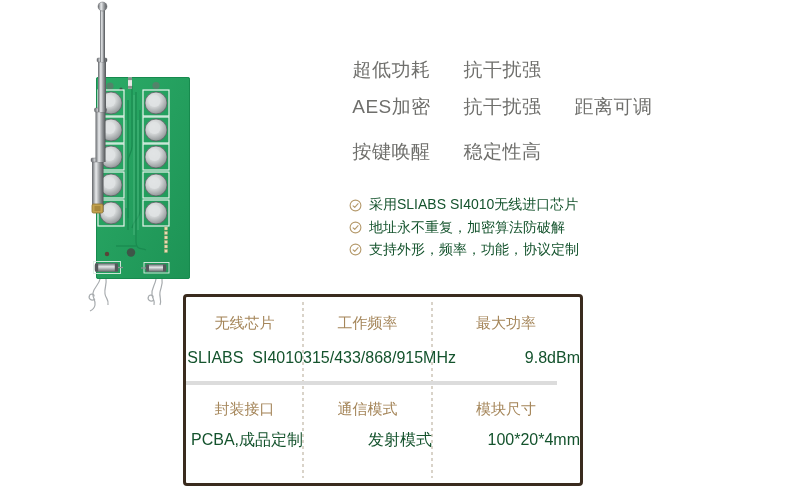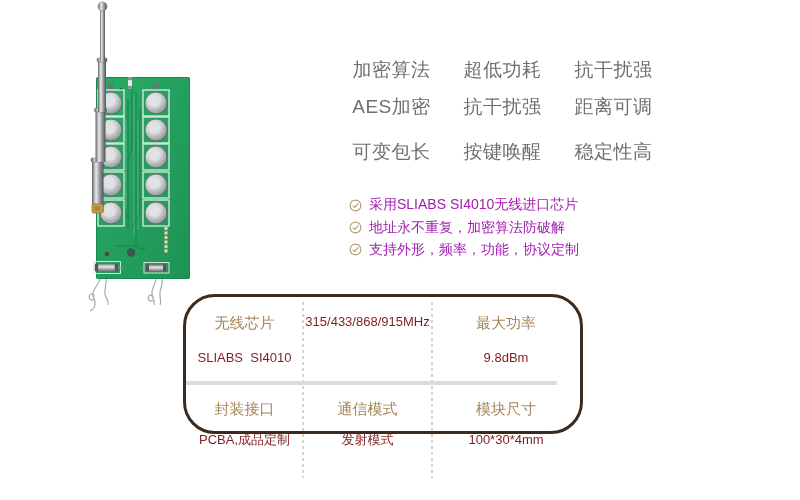--- a/index.html
+++ b/index.html
@@ -12,39 +12,39 @@
   
   .features{position:absolute;left:336px;top:0;width:334px;}
   .feature-row{position:absolute;left:0;width:334px;display:flex;}
   .feature-row.r1{top:59px;} .feature-row.r2{top:96px;} .feature-row.r3{top:141px;}
   .feature-cell{
     width:111px;text-align:center;font-size:19px;line-height:22px;
     color:#6f6f6c;letter-spacing:.5px;white-space:nowrap;
   }
   
   .bullets{position:absolute;left:349px;top:194px;}
-  .bullet{display:flex;align-items:center;height:22.4px;font-size:14px;color:#a21caf;white-space:nowrap;}
+  .bullet{display:flex;align-items:center;height:22.4px;font-size:14px;color:#14532d;white-space:nowrap;}
   .bullet svg{margin-right:7px;flex:none;display:block;}
   
   .spec{
-    position:absolute;left:183px;top:294px;width:400px;height:140px;box-sizing:border-box;
-    border:3px solid #3a2b1e;border-radius:32px;background:#fff;
+    position:absolute;left:183px;top:294px;width:400px;height:192px;box-sizing:border-box;
+    border:3px solid #3a2b1e;border-radius:4px;background:#fff;
   }
   .spec-inner{position:relative;width:394px;height:186px;}
   .vline{
     position:absolute;top:5px;bottom:5px;width:2px;
     background:repeating-linear-gradient(to bottom,#d9d3c9 0 3px,transparent 3px 6px);
   }
   .vline.v1{left:116px;} .vline.v2{left:245px;}
   .hline{position:absolute;left:0;top:84px;width:371px;height:4px;background:#dcdcdc;}
   .spec-row{position:absolute;left:0;width:394px;display:grid;grid-template-columns:117px 129px 148px;}
   .spec-row.row1{top:0;} .spec-row.row2{top:89px;}
   .spec-cell{text-align:center;overflow:visible;}
   .cell-h{font-size:15px;line-height:20px;color:#a5865a;white-space:pre;}
-  .cell-v{font-size:13px;line-height:20px;color:#7f1d1d;white-space:pre;}
+  .cell-v{font-size:16px;line-height:20px;color:#14532d;white-space:pre;text-align:right;}
   .row1 .cell-h{margin-top:16px;} .row1 .cell-v{margin-top:15px;}
   .row2 .cell-h{margin-top:13px;} .row2 .cell-v{margin-top:11px;}
 </style>
 </head>
 <body>
 
 <div class="stage">
 
   <div class="pcb">
     <svg width="135" height="320" viewBox="0 0 135 320">
@@ -187,31 +187,29 @@
         <path d="M33,299 c-3.5,2.5 -7,0 -5.5,-3.5 c1,-2.5 5,-1.5 4.5,1"></path>
         <path d="M94,279 c-1,7 -5,9 -4,16 c0.7,4 3,5 2,10"></path>
         <path d="M100,279 c1,5 -1,8 -2,13 c-1,5 2,8 0,13"></path>
         <path d="M92,300 c-3.5,2.5 -7,0 -5.5,-3.5 c1,-2.5 5,-1.5 4.5,1"></path>
       </g>
     </svg>
   </div>
 
   <div class="features">
     <div class="feature-row r1">
-      <div class="feature-cell">加密算法</div>
       <div class="feature-cell">超低功耗</div>
       <div class="feature-cell">抗干扰强</div>
     </div>
     <div class="feature-row r2">
       <div class="feature-cell">AES加密</div>
       <div class="feature-cell">抗干扰强</div>
       <div class="feature-cell">距离可调</div>
     </div>
     <div class="feature-row r3">
-      <div class="feature-cell">可变包长</div>
       <div class="feature-cell">按键唤醒</div>
       <div class="feature-cell">稳定性高</div>
     </div>
   </div>
 
   <div class="bullets">
     <div class="bullet">
       <svg width="13" height="13" viewBox="0 0 14 14">
           <circle cx="7" cy="7" r="5.8" fill="none" stroke="#b59a6c" stroke-width="1.2"></circle>
           <path d="M4.4,7.3 l1.8,1.8 L9.8,5.1" fill="none" stroke="#b59a6c" stroke-width="1.2" stroke-linecap="round" stroke-linejoin="round"></path>
@@ -239,38 +237,39 @@
       <div class="vline v1"></div>
       <div class="vline v2"></div>
       <div class="hline"></div>
 
       <div class="spec-row row1">
         <div class="spec-cell">
           <div class="cell-h">无线芯片</div>
           <div class="cell-v">SLIABS  SI4010</div>
         </div>
         <div class="spec-cell">
+          <div class="cell-h">工作频率</div>
           <div class="cell-v">315/433/868/915MHz</div>
         </div>
         <div class="spec-cell">
           <div class="cell-h">最大功率</div>
           <div class="cell-v">9.8dBm</div>
         </div>
       </div>
 
       <div class="spec-row row2">
         <div class="spec-cell">
           <div class="cell-h">封装接口</div>
           <div class="cell-v">PCBA,成品定制</div>
         </div>
         <div class="spec-cell">
           <div class="cell-h">通信模式</div>
           <div class="cell-v">发射模式</div>
         </div>
         <div class="spec-cell">
           <div class="cell-h">模块尺寸</div>
-          <div class="cell-v">100*30*4mm</div>
+          <div class="cell-v">100*20*4mm</div>
         </div>
       </div>
     </div>
   </div>
 
 </div>
 
 </body></html>

